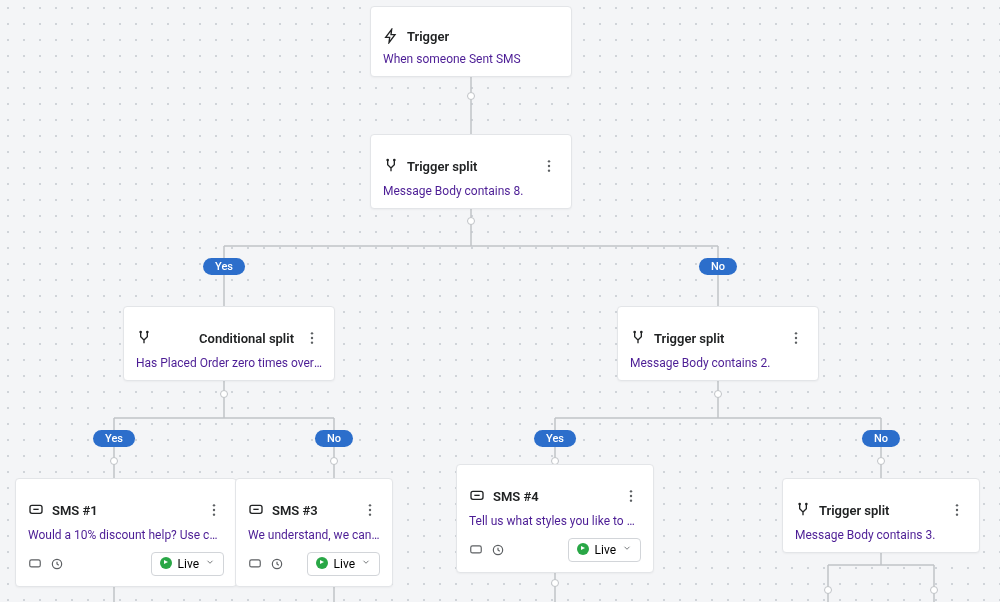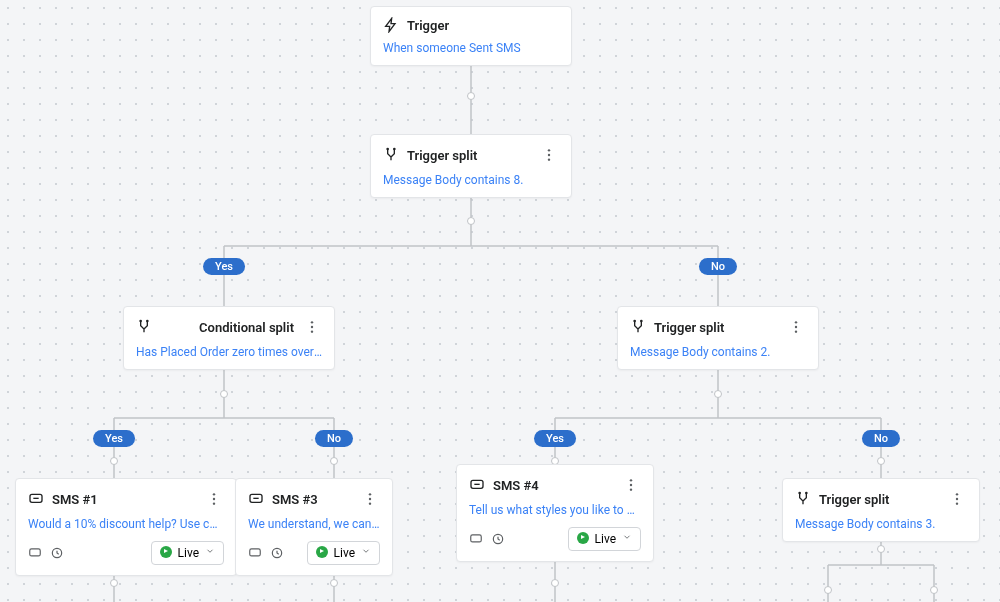--- a/index.html
+++ b/index.html
@@ -25,30 +25,31 @@
       border: 1px solid #e3e5e8;
       border-radius: 4px;
       box-shadow: 0 1px 2px rgba(0,0,0,0.04);
       padding: 10px 12px;
     }
     .node-header {
       display: flex;
       align-items: center;
       gap: 8px;
       margin-bottom: 8px;
+      margin-top: 11px;
     }
     .node-title {
       font-weight: 600;
       font-size: 13px;
       color: #202223;
       flex: 1;
     }
     .node-desc {
       font-size: 12px;
-      color: #3b82f6;
+      color: #4c1d95;
       white-space: nowrap;
       overflow: hidden;
       text-overflow: ellipsis;
     }
     .icon {
       width: 16px;
       height: 16px;
       display: inline-flex;
       align-items: center;
       justify-content: center;

